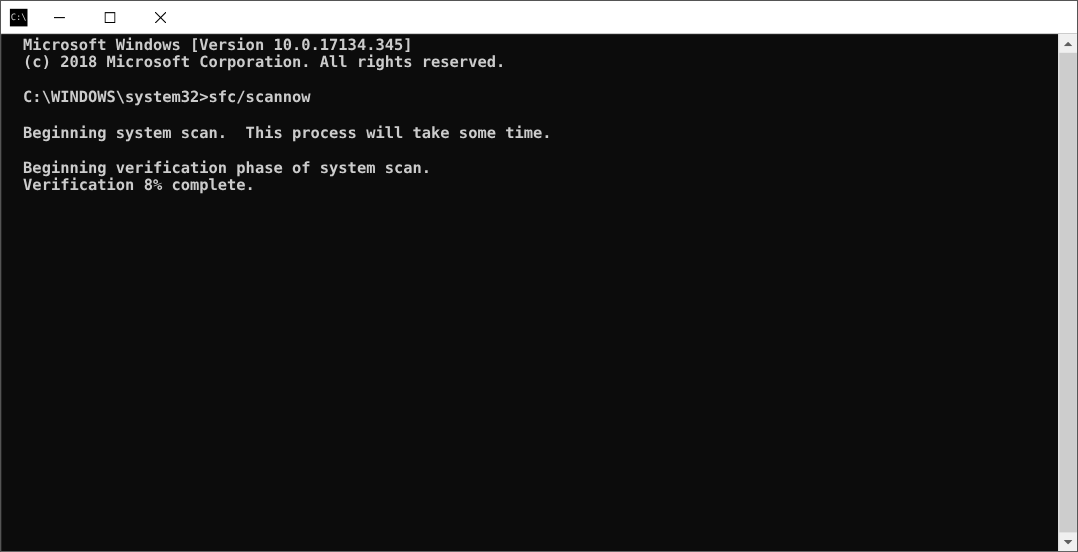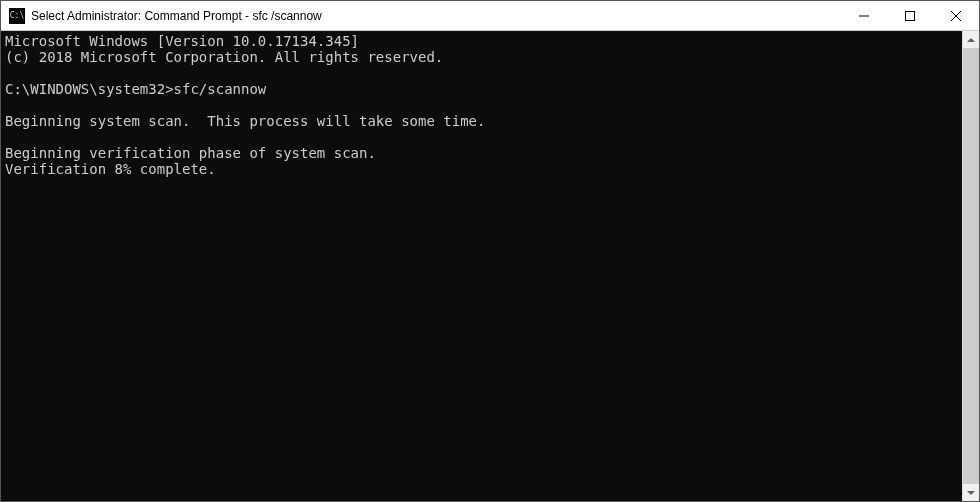--- a/index.html
+++ b/index.html
@@ -64,23 +64,24 @@
       height: calc(100% - 30px);
       background: #fff;
     }
     .terminal {
       flex: 1;
       background: #0c0c0c;
       color: #cccccc;
       font-family: Consolas, "Lucida Console", monospace;
       font-size: 14px;
       line-height: 16px;
-      padding: 2px 4px;
+      padding: 2px 20px;
       white-space: pre;
       overflow: hidden;
+      font-weight: bold;
     }
     .scrollbar {
       width: 17px;
       background: #f0f0f0;
       display: flex;
       flex-direction: column;
       border-left: 1px solid #ddd;
     }
     .scrollbar-arrow {
       height: 17px;
@@ -100,21 +101,20 @@
     }
     .prompt-line {
       display: inline;
     }
   </style>
 </head>
 <body>
 
 <div class="titlebar">
   <div class="titlebar-icon">C:\</div>
-  <div class="titlebar-title">Select Administrator: Command Prompt - sfc /scannow</div>
   <div class="window-controls">
     <div class="window-btn">
       <svg viewBox="0 0 10 10">
           <line x1="0" y1="5" x2="10" y2="5" stroke="#000" stroke-width="1"></line>
         </svg>
     </div>
     <div class="window-btn">
       <svg viewBox="0 0 10 10">
           <rect x="0.5" y="0.5" width="9" height="9" fill="none" stroke="#000" stroke-width="1"></rect>
         </svg>

